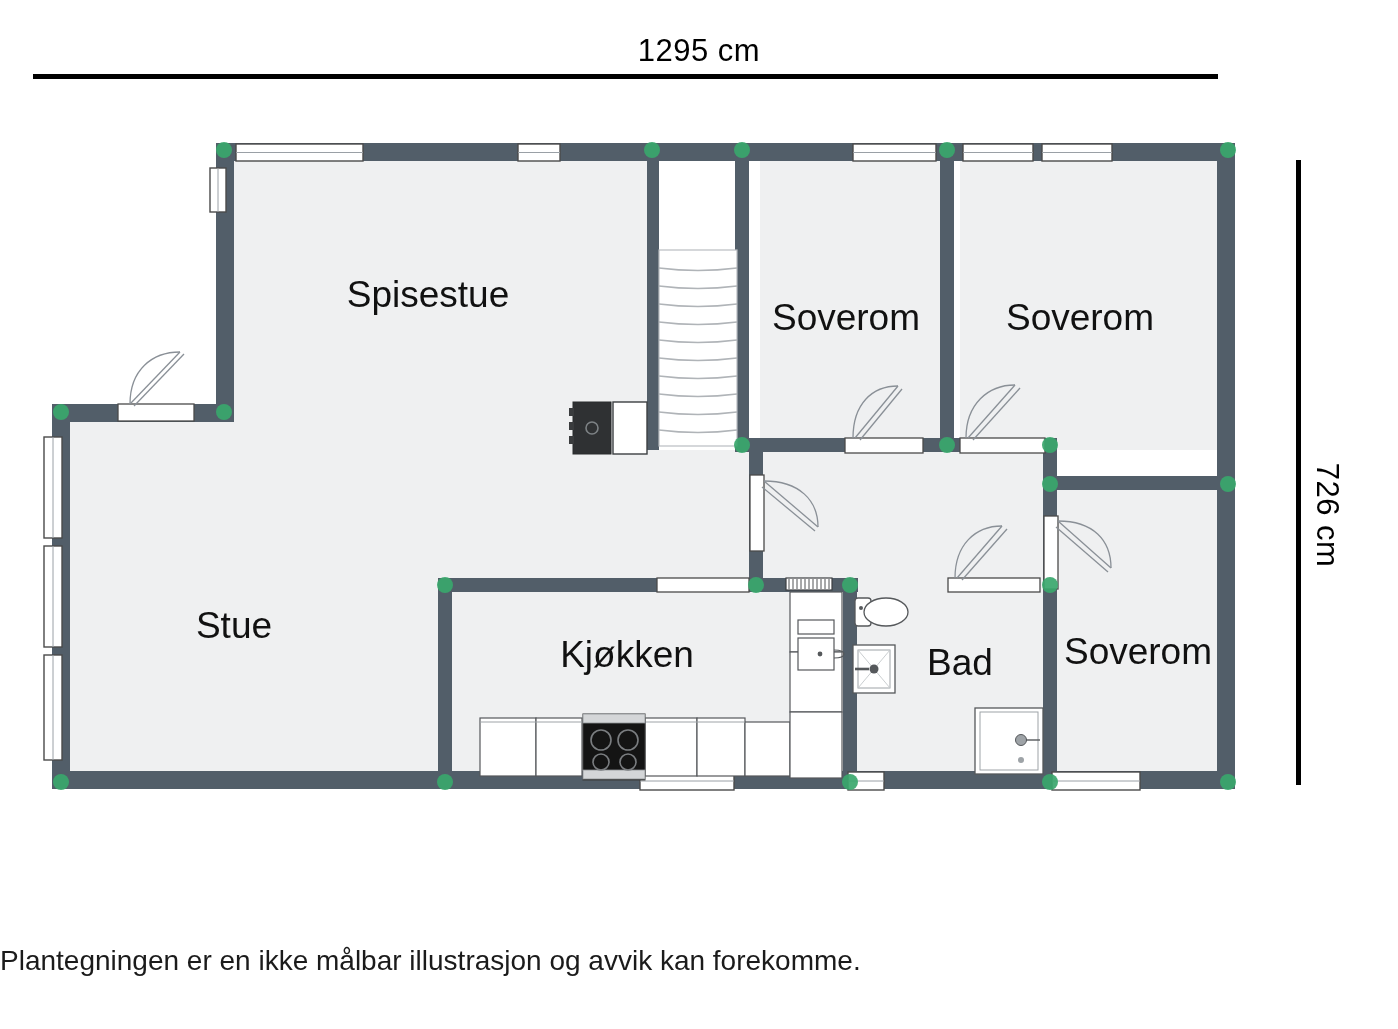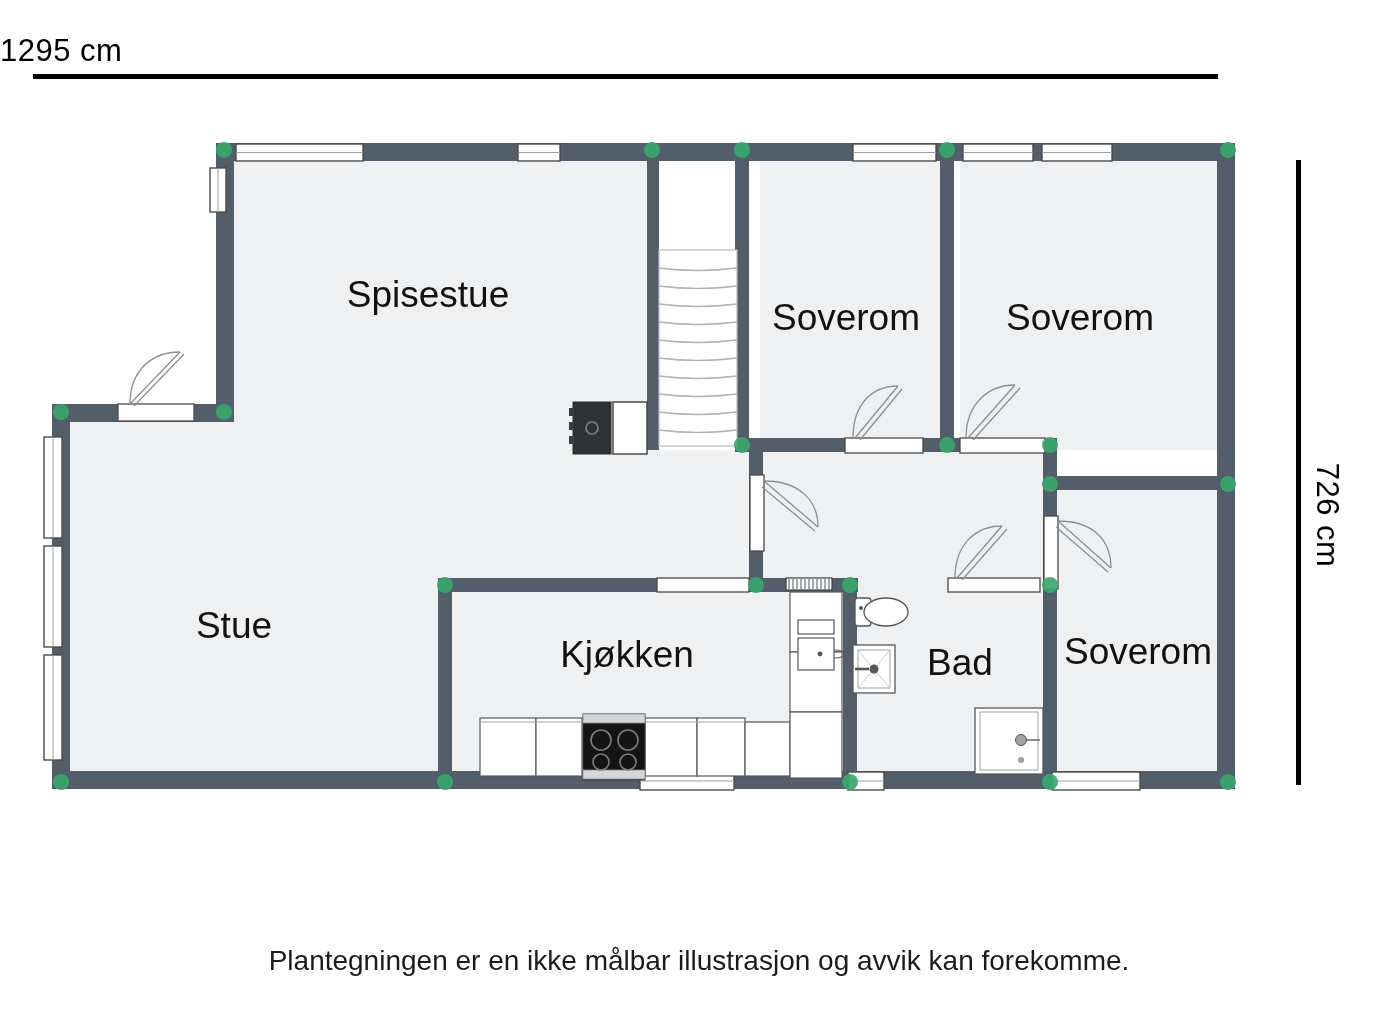--- a/index.html
+++ b/index.html
@@ -23,20 +23,21 @@
   .dim-label {
     position: absolute;
     font-size: 31px;
     color: #000000;
     letter-spacing: 0.5px;
     white-space: nowrap;
   }
   #dim-top-label {
     left: 0; right: 0;
     top: 33px;
+    text-align: center;
     width: 1398px;
   }
   #dim-right-label {
     right: 18px;
     top: 50%;
     transform: translateY(-50%) rotate(90deg);
     transform-origin: center center;
   }
   #dim-top-line {
     position: absolute;
@@ -52,21 +53,20 @@
     top: 160px;
     width: 5px;
     height: 625px;
     background: #000;
   }
   #caption {
     position: absolute;
     left: 0;
     top: 945px;
     width: 1398px;
-    text-align: center;
     font-size: 28px;
     color: #1b1b1b;
   }
   svg#plan {
     position: absolute;
     left: 0; top: 0;
   }
   text.room {
     font-family: "Liberation Sans", sans-serif;
     font-size: 37px;

